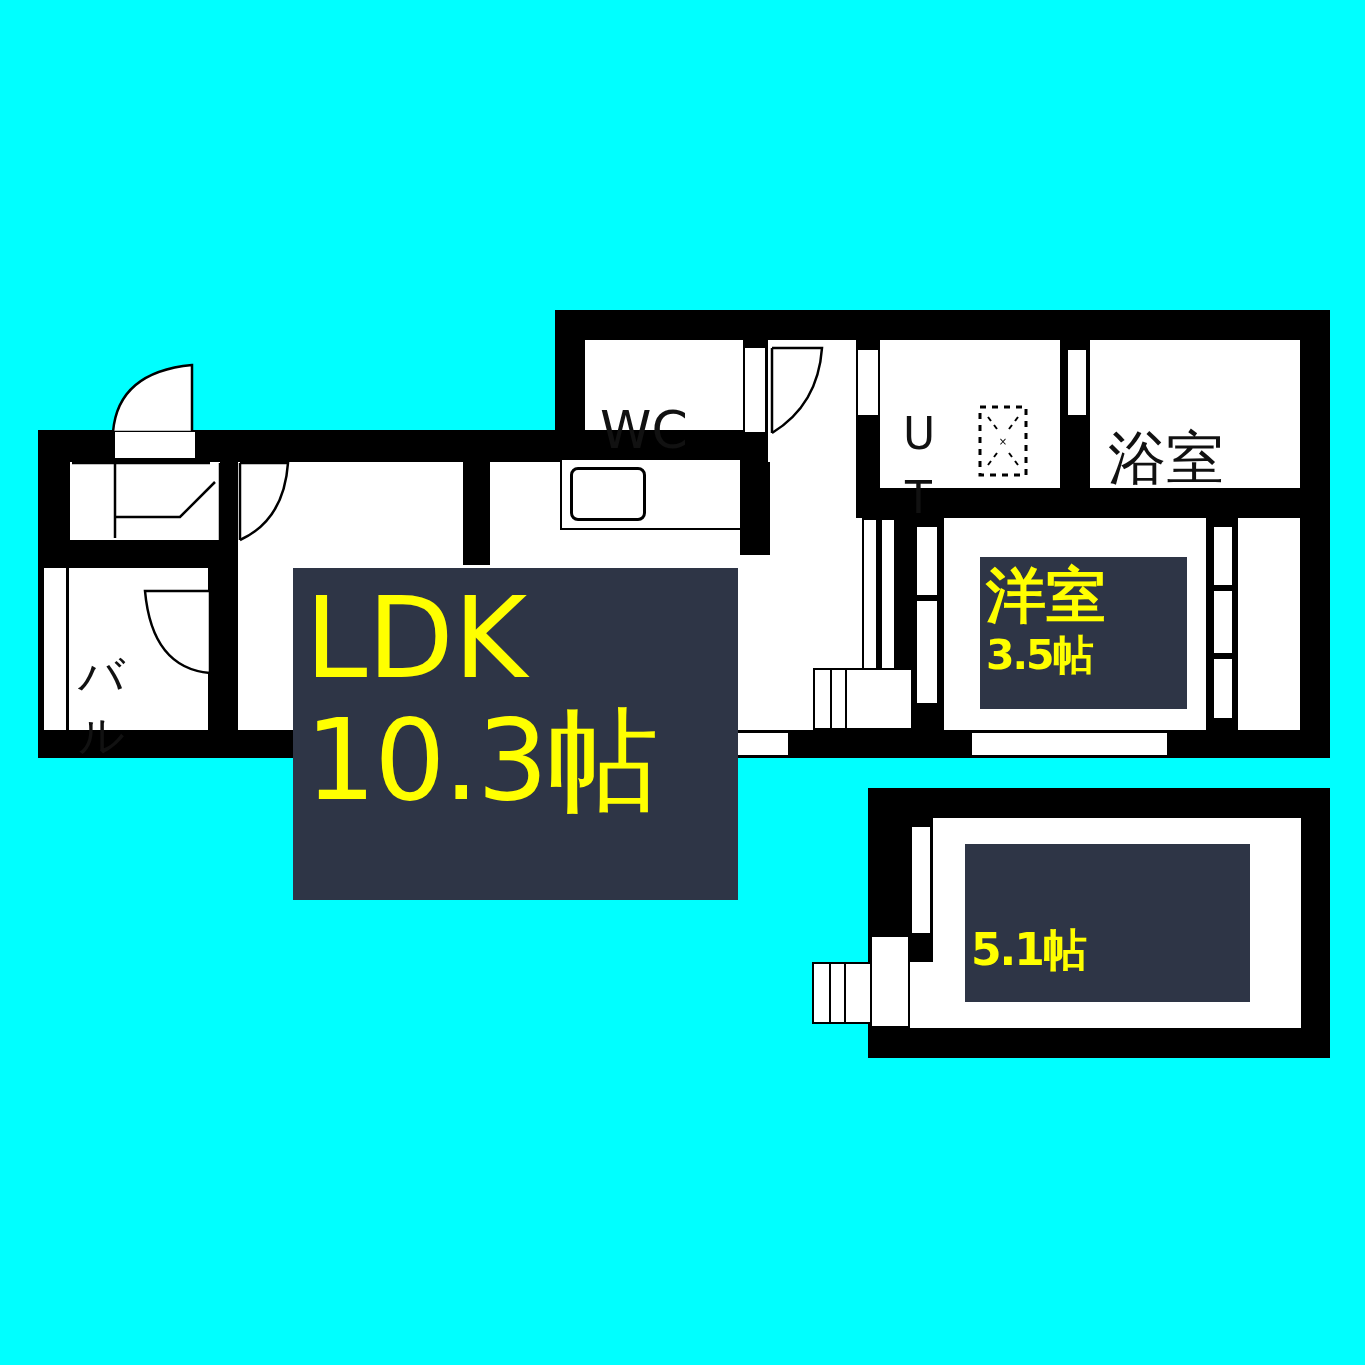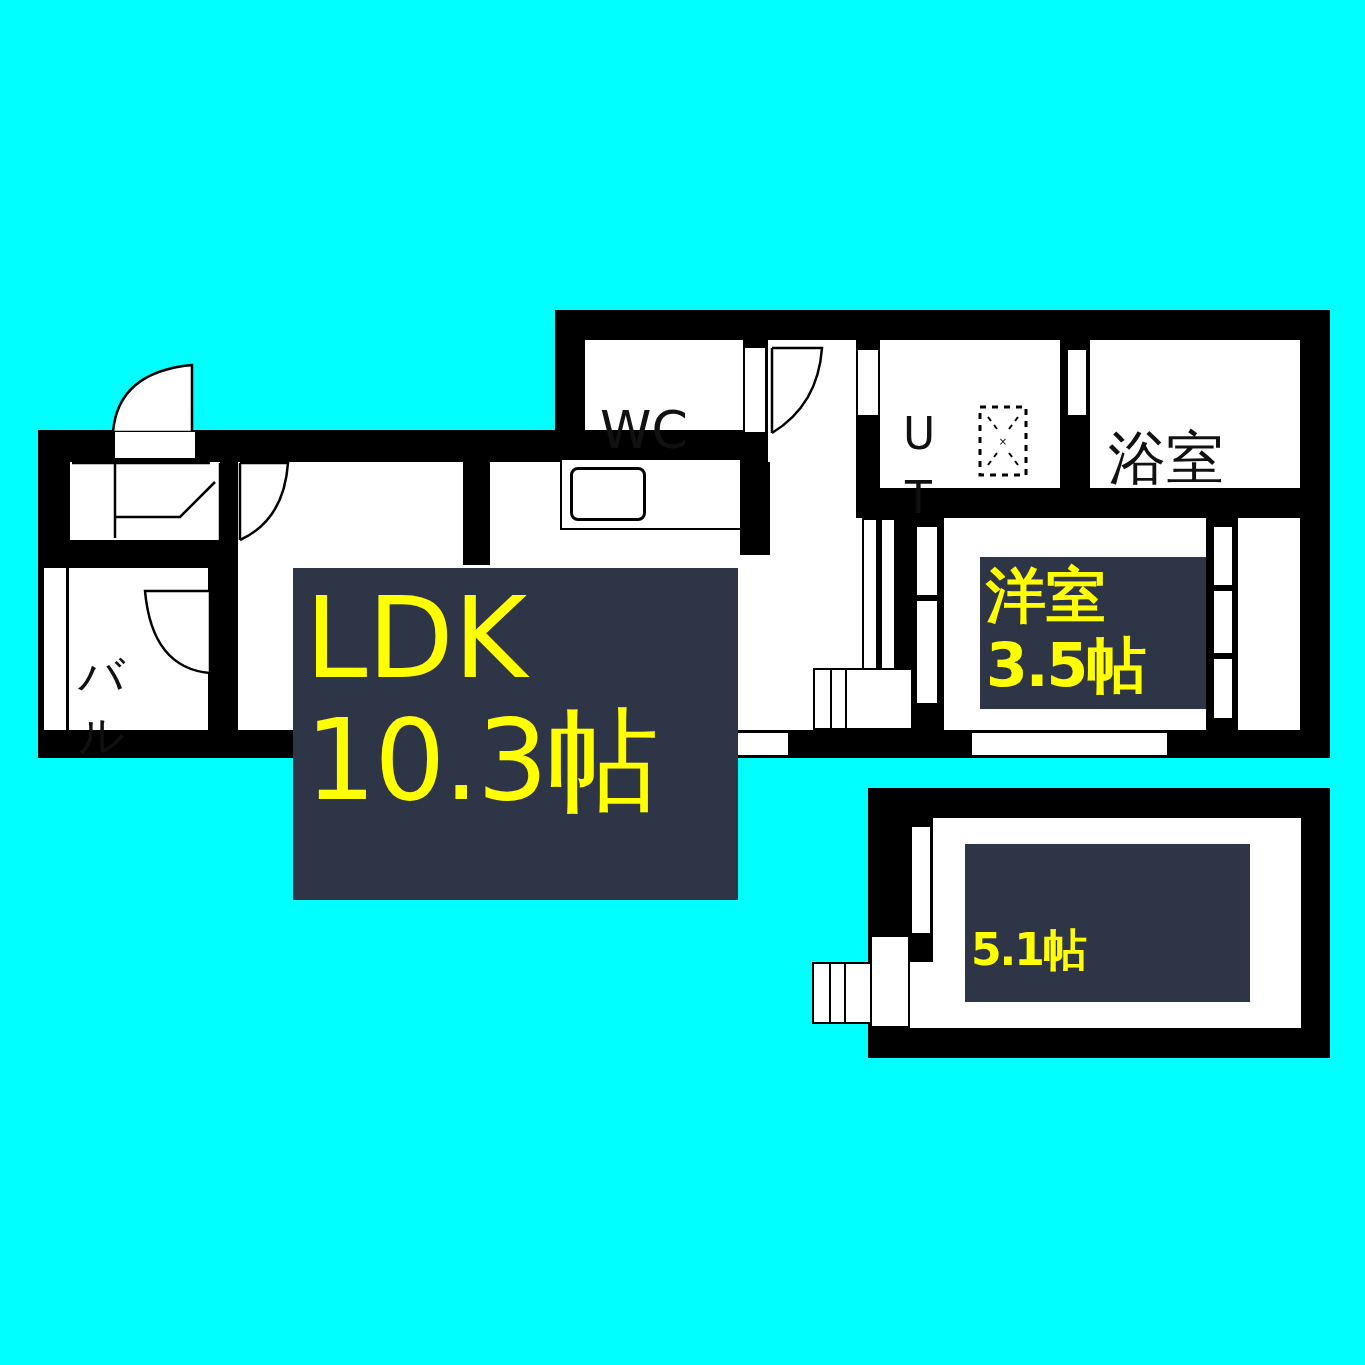--- a/index.html
+++ b/index.html
@@ -124,22 +124,22 @@
     <div class="line" style="left:15px;top:0;width:2px;height:60px;"></div>
     <div class="line" style="left:30px;top:0;width:2px;height:60px;"></div>
   </div>
   <div class="abs" style="left:870px;top:935px;width:40px;height:93px;background:#fff;border:2px solid #000;box-sizing:border-box;"></div>
 
   <div class="label-box" style="left:293px;top:568px;width:445px;height:332px;">
     <div style="position:absolute;left:12px;top:14px;font-size:112px;font-weight:normal;">LDK</div>
     <div style="position:absolute;left:12px;top:136px;font-size:112px;font-weight:normal;letter-spacing:-2px;">10.3帖</div>
   </div>
 
-  <div class="label-box" style="left:980px;top:557px;width:226px;height:152px;">
+  <div class="label-box" style="left:980px;top:557px;width:207px;height:152px;">
     <div style="position:absolute;left:6px;top:8px;font-size:60px;">洋室</div>
-    <div style="position:absolute;left:6px;top:78px;font-size:60px;letter-spacing:-2px;">3.5帖</div>
+    <div style="position:absolute;left:6px;top:78px;font-size:41px;letter-spacing:-2px;">3.5帖</div>
   </div>
 
   <div class="label-box" style="left:965px;top:844px;width:285px;height:158px;">
     <div style="position:absolute;left:6px;top:84px;font-size:44px;letter-spacing:-2px;">5.1帖</div>
   </div>
 
 </div>
 
 </body></html>

